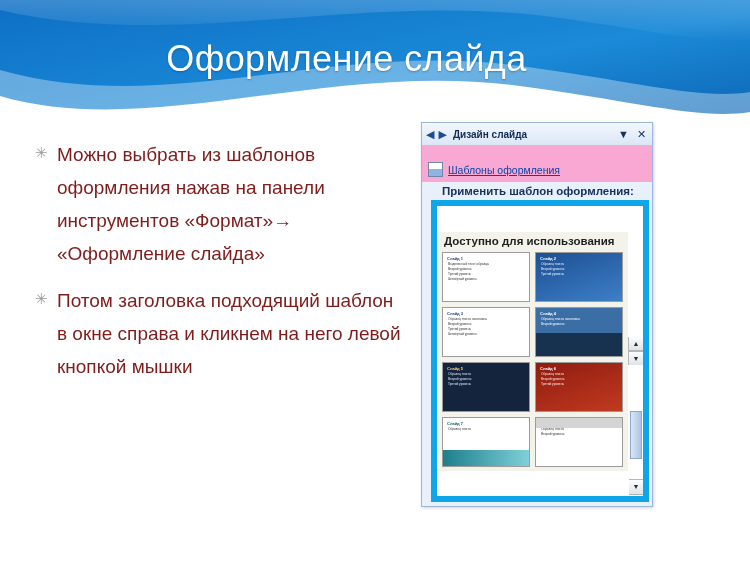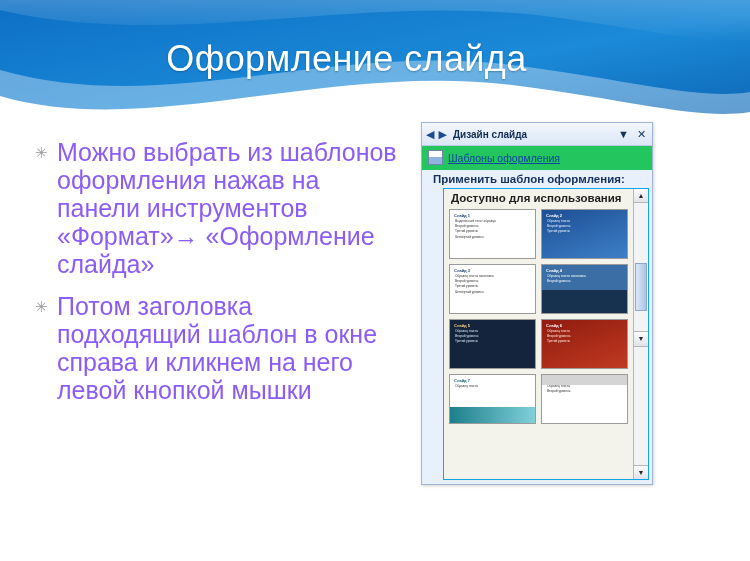--- a/index.html
+++ b/index.html
@@ -58,23 +58,23 @@
   .bullet-mark {
     color: #9a9a9a;
     font-size: 15px;
     line-height: 30px;
     width: 22px;
     flex: 0 0 22px;
     text-align: left;
     padding-left: 3px;
   }
   .bullet-text {
-    font-size: 25px;
-    line-height: 28px;
-    color: #8b5cf6;
+    font-size: 19px;
+    line-height: 33px;
+    color: #7f1d1d;
   }
 
   
   .pane {
     position: absolute;
     left: 421px;
     top: 122px;
     width: 230px;
     background: #e8f0fb;
     border: 1px solid #9eb6d6;
@@ -103,22 +103,22 @@
     padding-left: 2px;
   }
   .pane-btn {
     font-size: 11px;
     color: #16325c;
     width: 13px;
     text-align: center;
     line-height: 1;
   }
   .pane-links {
-    padding: 4px 5px 4px 6px;
-    background: #22c55e;
+    padding: 16px 5px 4px 6px;
+    background: #f9a8d4;
   }
   .pane-link-row {
     display: flex;
     align-items: center;
     gap: 5px;
     height: 15px;
     margin-bottom: 1px;
   }
   .mini-icon {
     width: 13px; height: 13px;
@@ -139,29 +139,30 @@
   .pane-link {
     font-size: 10.5px;
     color: #1045a1;
     text-decoration: underline;
     white-space: nowrap;
   }
   .pane-section-title {
     font-size: 11.5px;
     font-weight: bold;
     color: #13305e;
-    padding: 3px 6px 3px 11px;
+    padding: 3px 6px 3px 20px;
     background: #e8f0fb;
   }
   .pane-body {
-    margin: 0 3px 4px 21px;
-    border: 1px solid #0ea5e9;
+    margin: 0 3px 4px 9px;
+    border: 6px solid #0ea5e9;
     background: #ffffff;
     display: flex;
     height: 290px;
+    align-items: center;
   }
   .thumbs-area {
     flex: 1;
     background: #f3f3ec;
     overflow: hidden;
     position: relative;
     padding: 0 2px;
   }
   .group-label {
     font-size: 11.5px;

